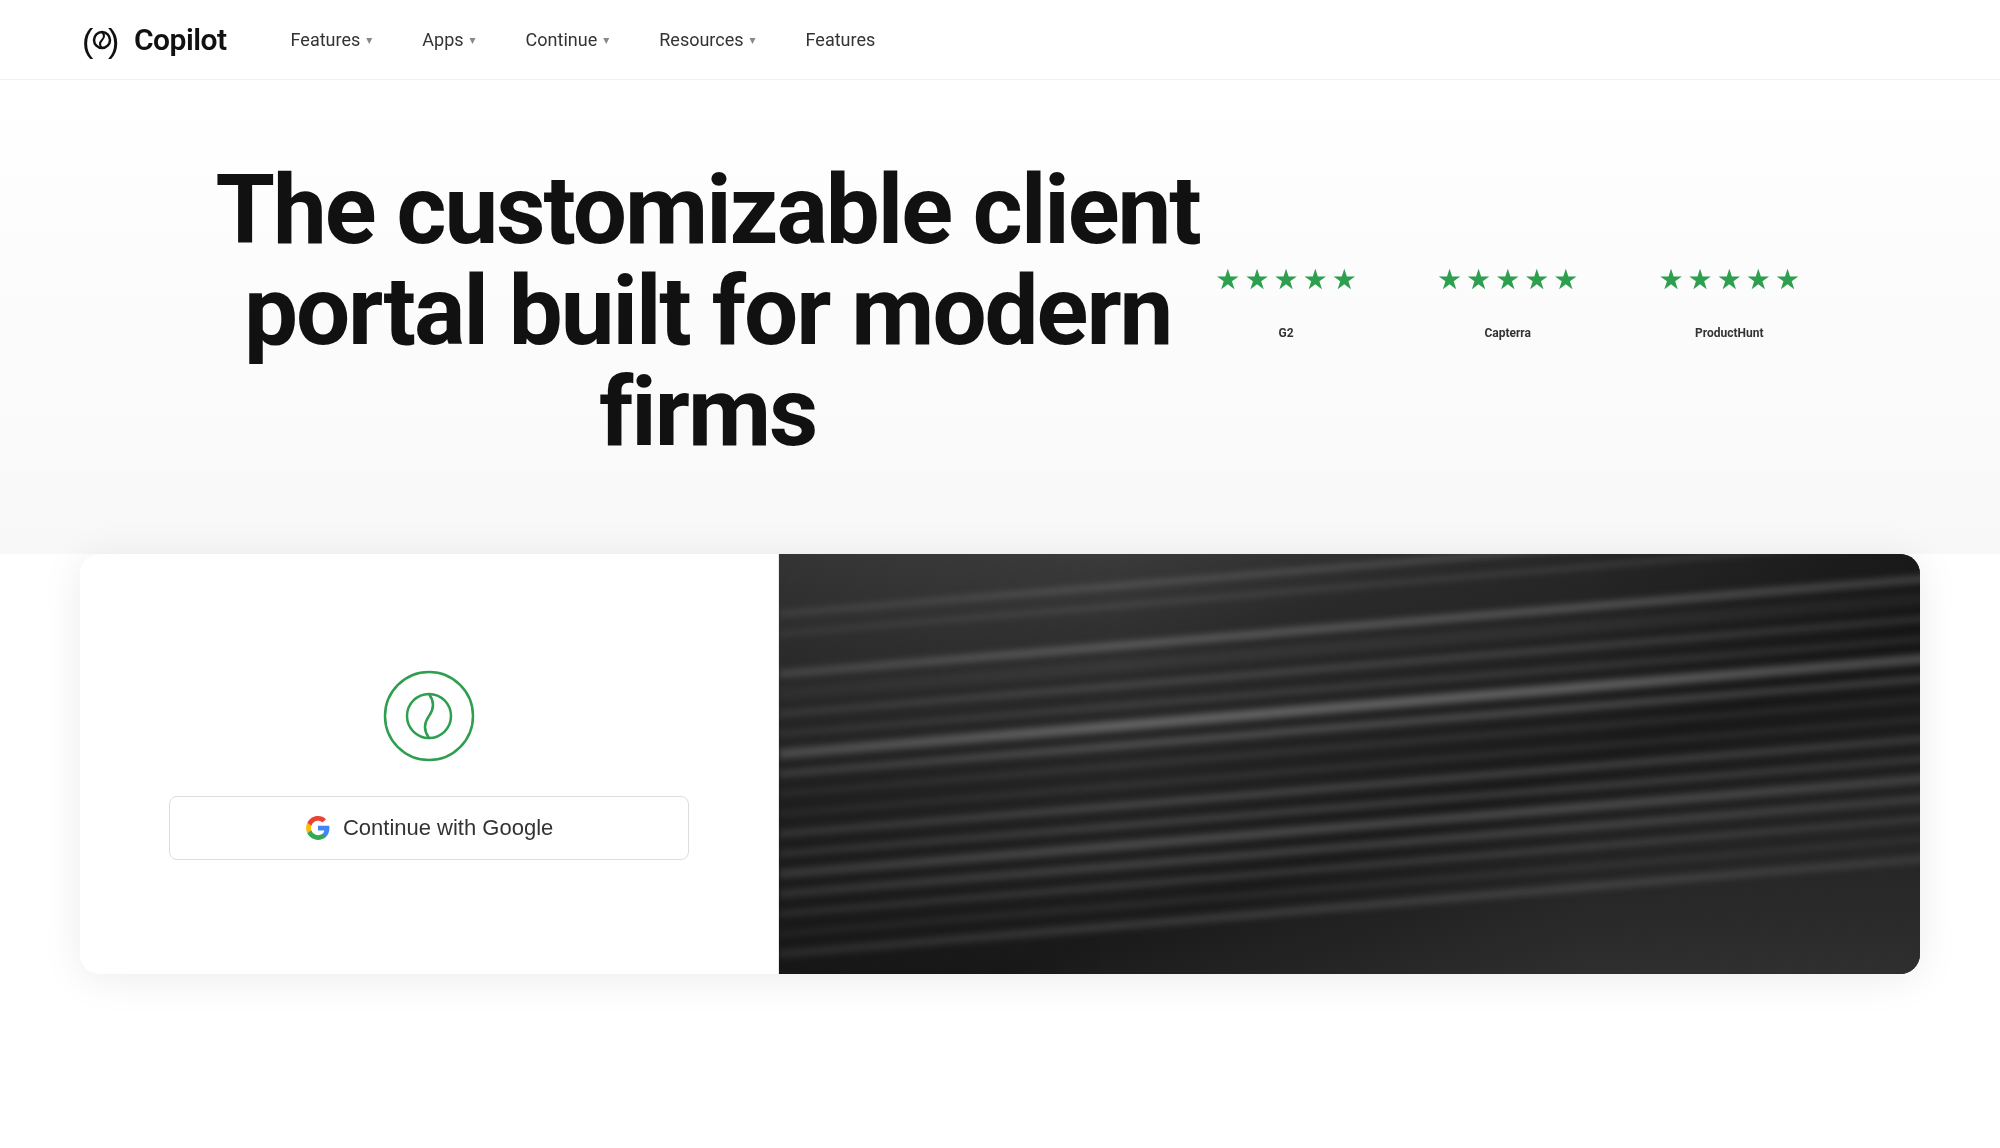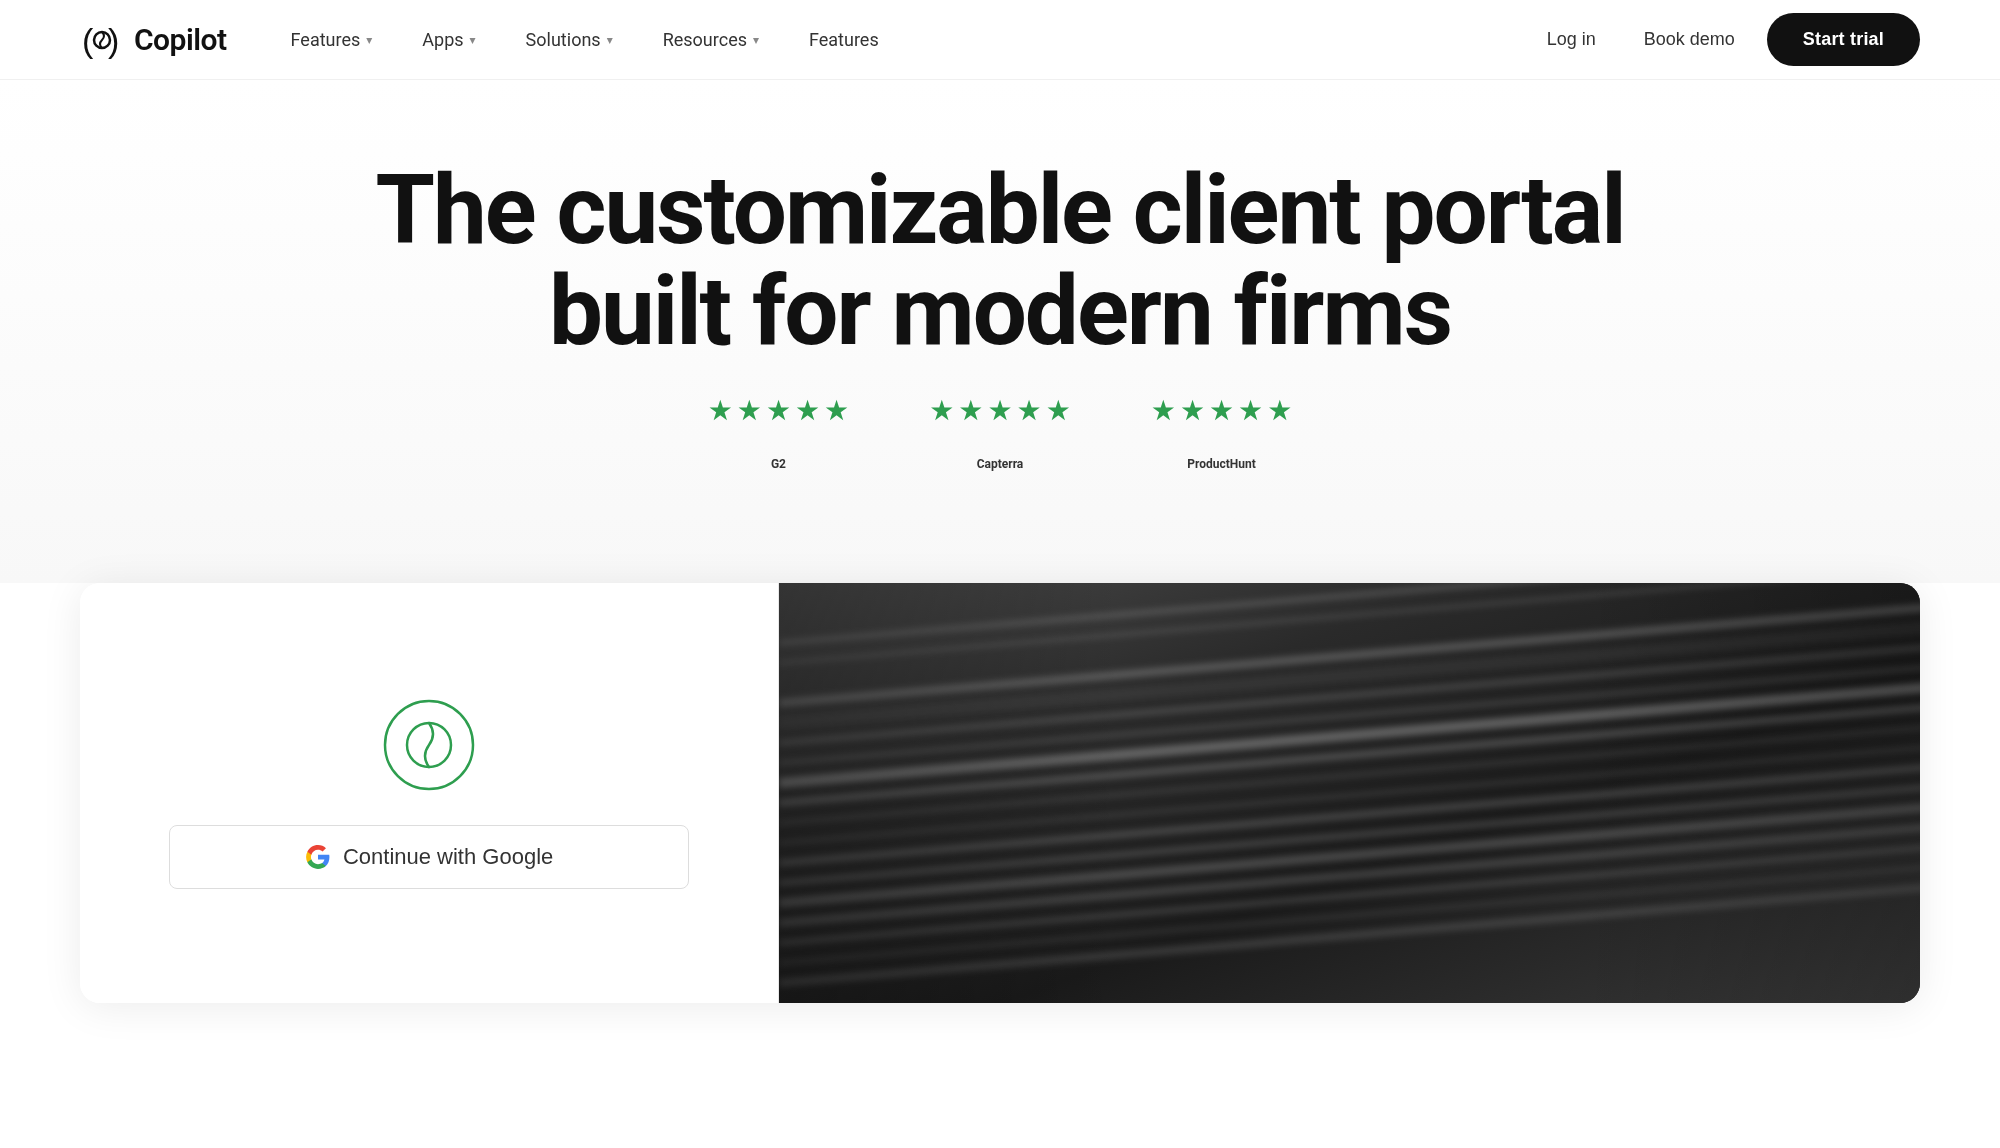--- a/index.html
+++ b/index.html
@@ -112,21 +112,21 @@
       border: none;
       cursor: pointer;
       padding: 16px 36px;
       border-radius: 40px;
       letter-spacing: 0.2px;
     }
 
     
     .hero {
       display: flex;
-      flex-direction: column;
+      flex-direction: row;
       align-items: center;
       text-align: center;
       padding: 80px 200px 60px;
       background: linear-gradient(180deg, #ffffff 0%, #f8f8f8 100%);
     }
 
     .hero-title {
       font-size: 96px;
       font-weight: 700;
       line-height: 1.05;
@@ -285,36 +285,31 @@
     <div class="nav-links">
       <a class="nav-link" href="#">
         <span>Features</span>
         <span class="chevron-down">▾</span>
       </a>
       <a class="nav-link" href="#">
         <span>Apps</span>
         <span class="chevron-down">▾</span>
       </a>
       <a class="nav-link" href="#">
-        <span>Solutions</span>
+        <span>Continue</span>
         <span class="chevron-down">▾</span>
       </a>
       <a class="nav-link" href="#">
         <span>Resources</span>
         <span class="chevron-down">▾</span>
       </a>
       <a class="nav-link" href="#">
         <span>Features</span>
       </a>
     </div>
-  </div>
-  <div class="nav-right">
-    <button class="btn-login">Log in</button>
-    <button class="btn-book-demo">Book demo</button>
-    <button class="btn-start-trial">Start trial</button>
   </div>
 </nav>
 
 <section class="hero">
   <h1 class="hero-title">The customizable client portal built for modern firms</h1>
 
   <div class="ratings">
 
     <div class="rating-item">
       <div class="stars">

